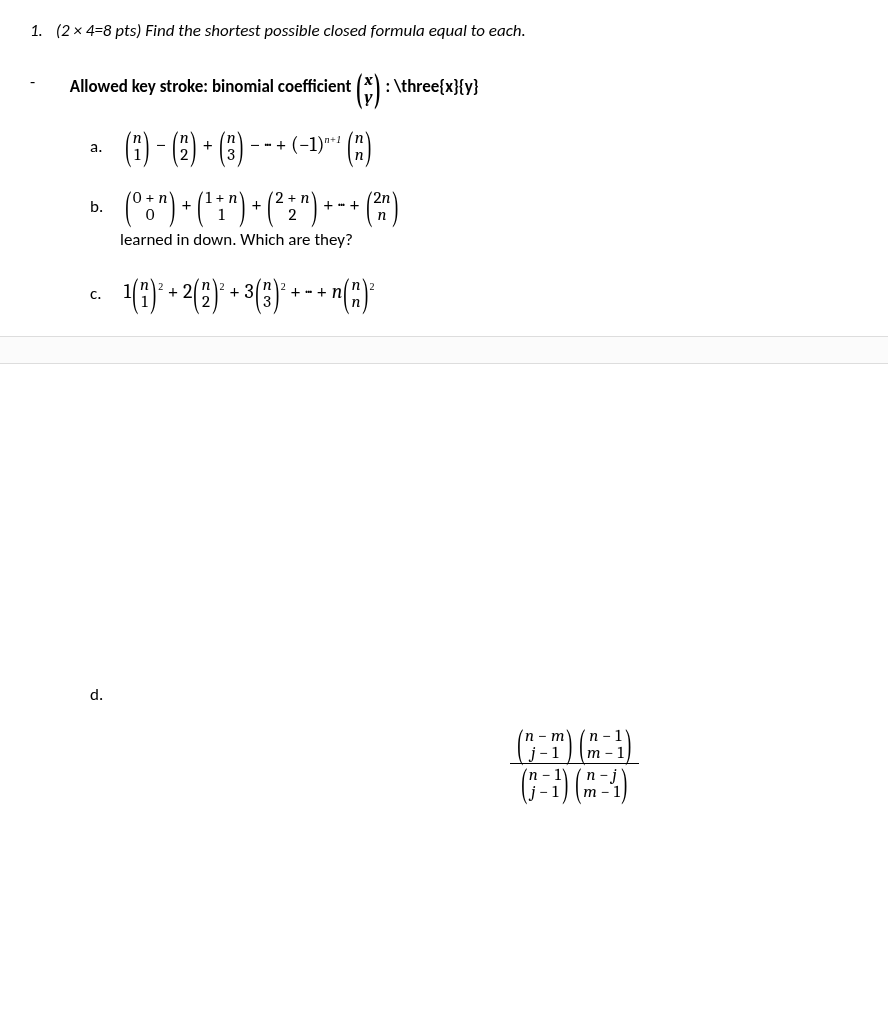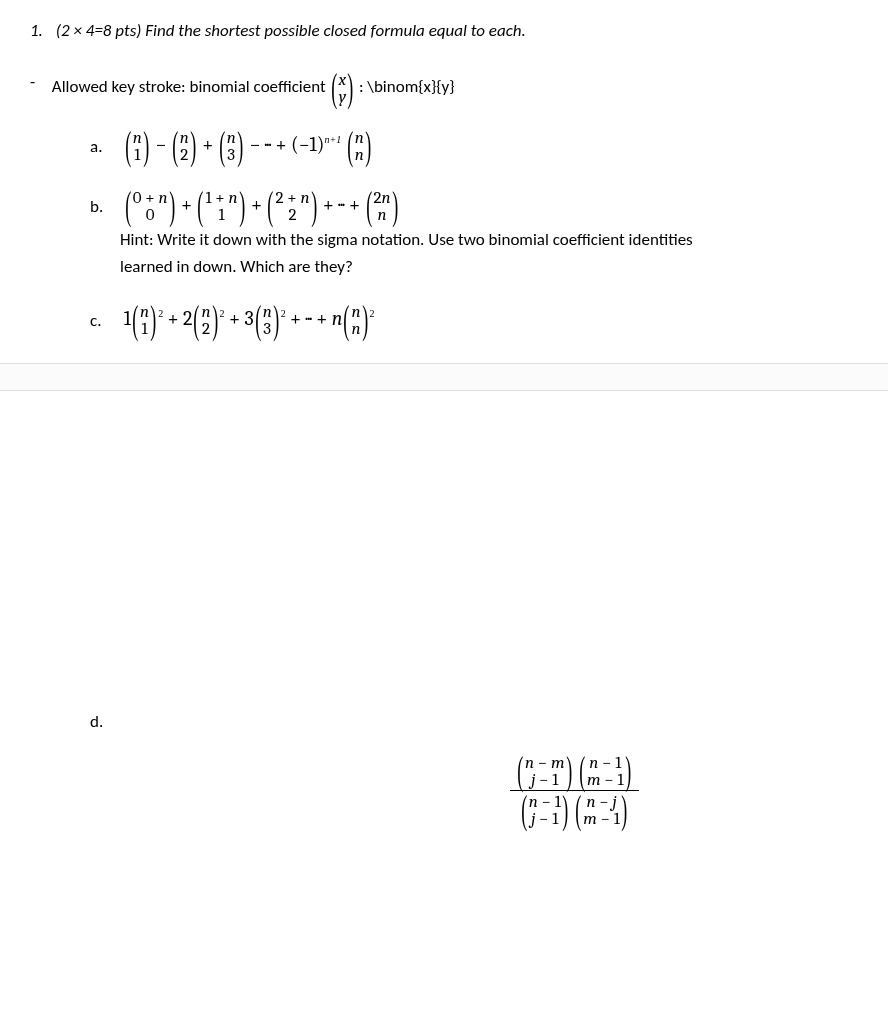--- a/index.html
+++ b/index.html
@@ -46,41 +46,40 @@
 </head>
 <body>
 
 <div class="q-title">
   <span class="num">1.</span>
   <span>(2 × 4=8 pts) Find the shortest possible closed formula equal to each.</span>
 </div>
 
 <div class="section" style="margin-left:0; margin-top:30px;">
   <span class="bullet-dash">-</span>
-  <span class="indented-allowed" style="">
+  <span class="indented-allowed" style="margin-left:18px;font-weight:bold;">
     <span>Allowed key stroke:   binomial coefficient </span>
     <span class="math binom-pad">
       <span class="binom"><span class="top italic">x</span><span class="bot italic">y</span></span>
     </span>
     <span>  :  </span>
-    <span>\binom{x}{y}</span>
+    <span>\three{x}{y}</span>
   </span>
 </div>
 
 <div class="subparts">
 
   <div class="subpart">
     <span class="sublabel">a.</span>
     <span class="math"><span class="binom-pad"><span class="binom"><span class="top italic">n</span><span class="bot">1</span></span></span> − <span class="binom-pad"><span class="binom"><span class="top italic">n</span><span class="bot">2</span></span></span> + <span class="binom-pad"><span class="binom"><span class="top italic">n</span><span class="bot">3</span></span></span> − ··· + (−1)<span class="sup italic">n+1</span> <span class="binom-pad"><span class="binom"><span class="top italic">n</span><span class="bot italic">n</span></span></span></span>
   </div>
 
   <div class="subpart">
     <span class="sublabel">b.</span>
     <span class="math"><span class="binom-pad"><span class="binom"><span class="top">0 + <span class="italic">n</span></span><span class="bot">0</span></span></span> + <span class="binom-pad"><span class="binom"><span class="top">1 + <span class="italic">n</span></span><span class="bot">1</span></span></span> + <span class="binom-pad"><span class="binom"><span class="top">2 + <span class="italic">n</span></span><span class="bot">2</span></span></span> + ··· + <span class="binom-pad"><span class="binom"><span class="top">2<span class="italic">n</span></span><span class="bot italic">n</span></span></span></span>
-    <div class="hint">Hint: Write it down with the sigma notation. Use two binomial coefficient identities</div>
     <div class="hint">learned in down. Which are they?</div>
   </div>
 
   <div class="subpart">
     <span class="sublabel">c.</span>
     <span class="math">1<span class="binom-pad"><span class="binom"><span class="top italic">n</span><span class="bot">1</span></span></span><span class="sup">2</span> + 2<span class="binom-pad"><span class="binom"><span class="top italic">n</span><span class="bot">2</span></span></span><span class="sup">2</span> + 3<span class="binom-pad"><span class="binom"><span class="top italic">n</span><span class="bot">3</span></span></span><span class="sup">2</span> + ··· + <span class="italic">n</span><span class="binom-pad"><span class="binom"><span class="top italic">n</span><span class="bot italic">n</span></span></span><span class="sup">2</span></span>
   </div>
 
 </div>
 

